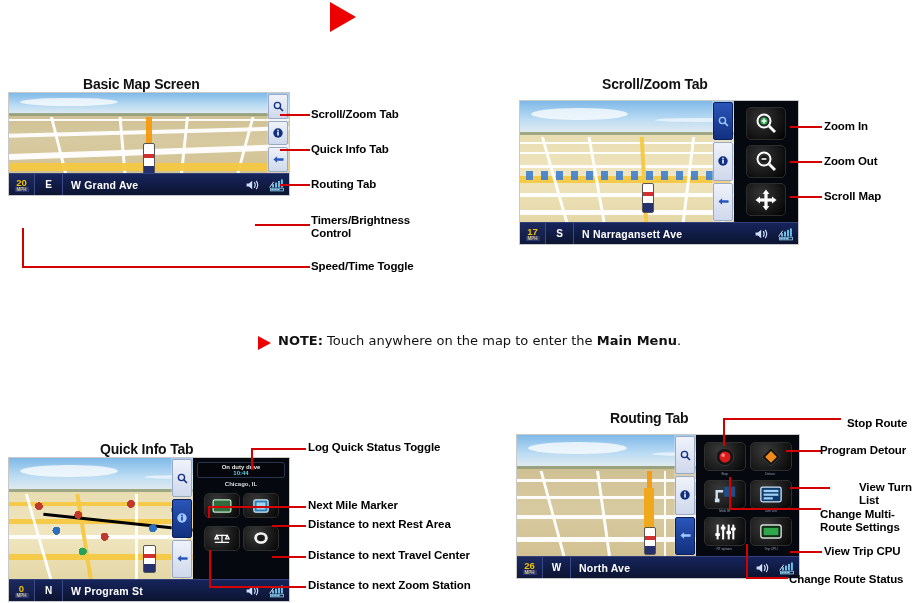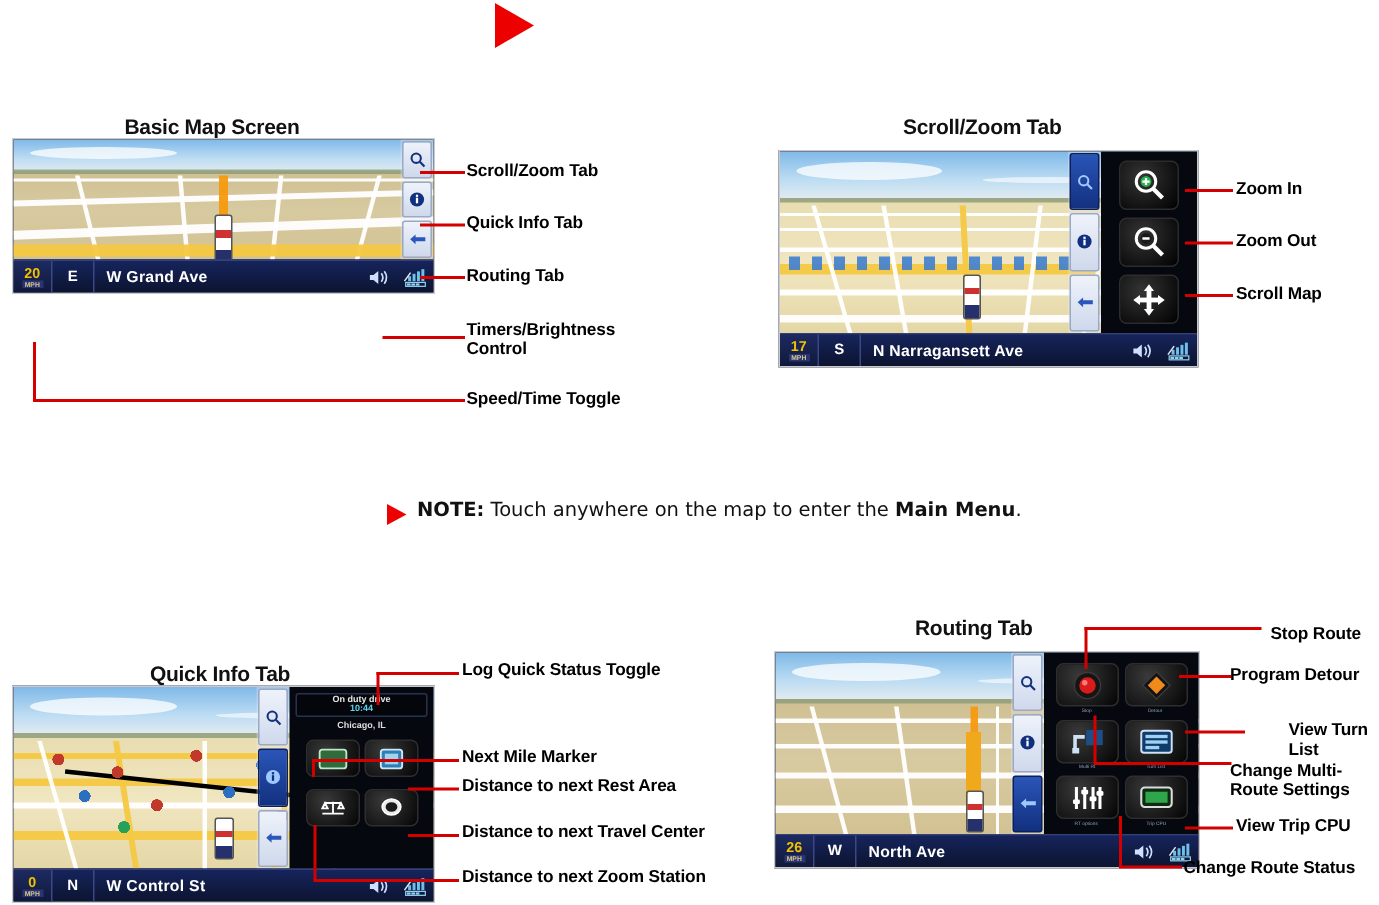--- a/index.html
+++ b/index.html
@@ -487,21 +487,21 @@
       </div>
     </div>
   </div>
 
   <div class="statusbar">
     <div class="spd">
       <div class="v">0</div>
       <div class="u">MPH</div>
     </div>
     <div class="hdg">N</div>
-    <div class="strname">W Control St</div>
+    <div class="strname">W Program St</div>
     <div class="sb-icon">
       <svg width="16" height="12" viewBox="0 0 20 14">
           <path d="M2 5 h3 l4-3.4 v10.8 L5 9 H2 Z" fill="#cfe0ff"></path>
           <path d="M11.5 3.4 q2.6 3.6 0 7.2" stroke="#cfe0ff" stroke-width="1.4" fill="none"></path>
           <path d="M14 1.8 q3.8 5.2 0 10.4" stroke="#cfe0ff" stroke-width="1.4" fill="none"></path>
         </svg>
     </div>
     <div class="sb-icon">
       <svg width="18" height="14" viewBox="0 0 22 16">
         <rect x="5" y="7" width="2.4" height="4" fill="#6fc0e8"></rect>

